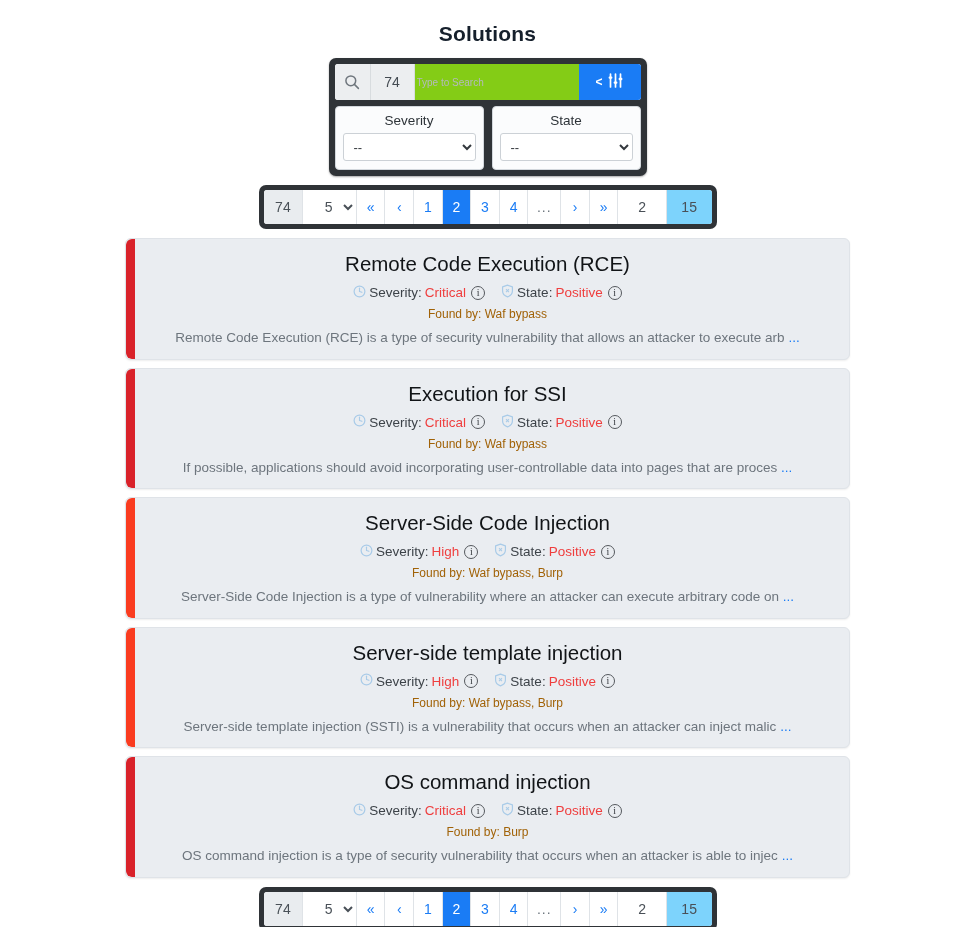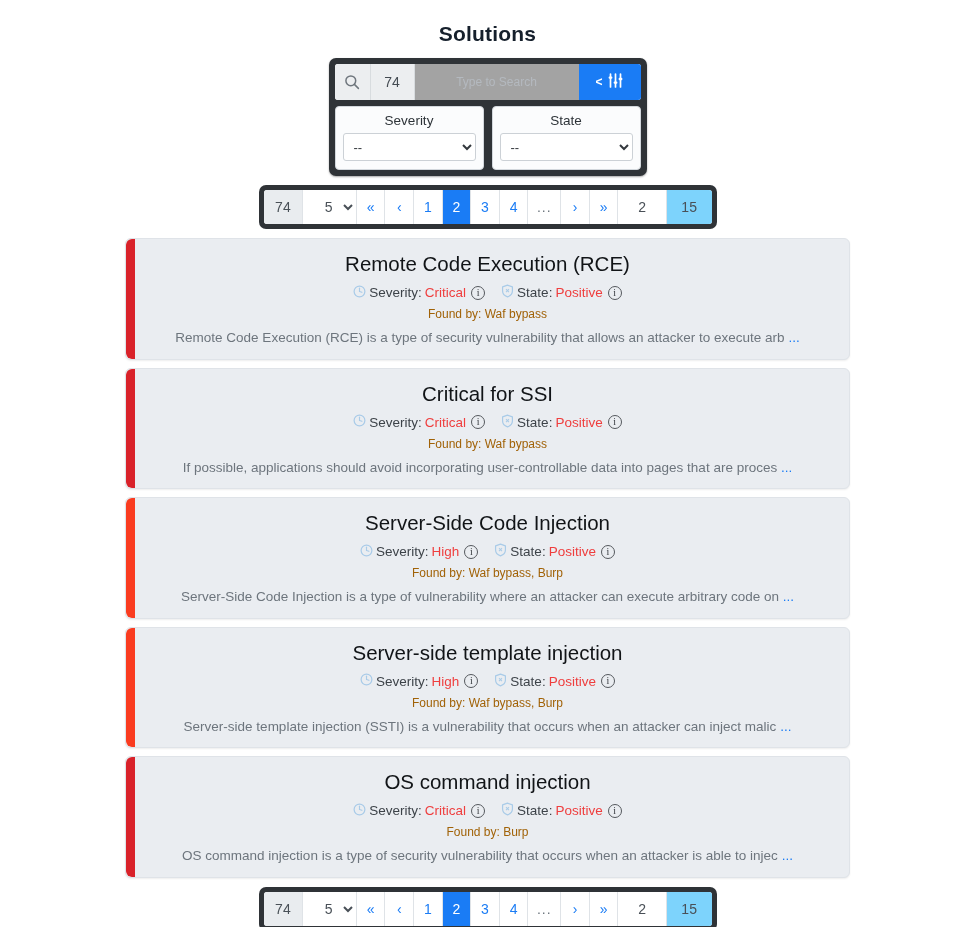--- a/index.html
+++ b/index.html
@@ -50,24 +50,24 @@
     min-width: 44px;
     padding: 0 9px;
     background: #eceef0;
     border-right: 1px solid #d8dcdf;
     display: flex; align-items: center; justify-content: center;
     font-size: 14px; color: #444b52; font-weight: 500;
   }
   .search-input {
     flex: 1 1 auto;
     border: 0; outline: none;
-    background: #a3a3a3;
-    font-size: 12px;
+    background: #84cc16;
+    font-size: 10px;
     color: #3a3f45;
-    text-align: center;
+    text-align: left;
     font-family: "Liberation Sans", sans-serif;
   }
   .search-input::placeholder { color: #b4b9bf; }
   .filter-btn {
     width: 62px;
     background: #1a7cf5;
     border: 0;
     display: flex; align-items: center; justify-content: center;
     gap: 4px;
     cursor: pointer;
@@ -317,21 +317,21 @@
         <span>Found by:</span>
         <span>Waf bypass</span>
       </div>
       <div class="card-desc">
         <span>Remote Code Execution (RCE) is a type of security vulnerability that allows an attacker to execute arb</span>
         <span class="more-link">...</span>
       </div>
     </div>
 
     <div class="card">
-      <div class="card-title">Critical for SSI</div>
+      <div class="card-title">Execution for SSI</div>
       <div class="meta-row">
         <span class="meta-item">
           <span>
             <svg width="13" height="13" viewBox="0 0 14 14" aria-hidden="true">
               <circle cx="7" cy="7" r="5.8" fill="none" stroke="#a9cbe8" stroke-width="1.3"></circle>
               <line x1="7" y1="7" x2="7" y2="3.4" stroke="#a9cbe8" stroke-width="1.2" stroke-linecap="round"></line>
               <line x1="7" y1="7" x2="9.6" y2="7.9" stroke="#a9cbe8" stroke-width="1.2" stroke-linecap="round"></line>
             </svg>
           </span>
           <span>Severity:</span>

